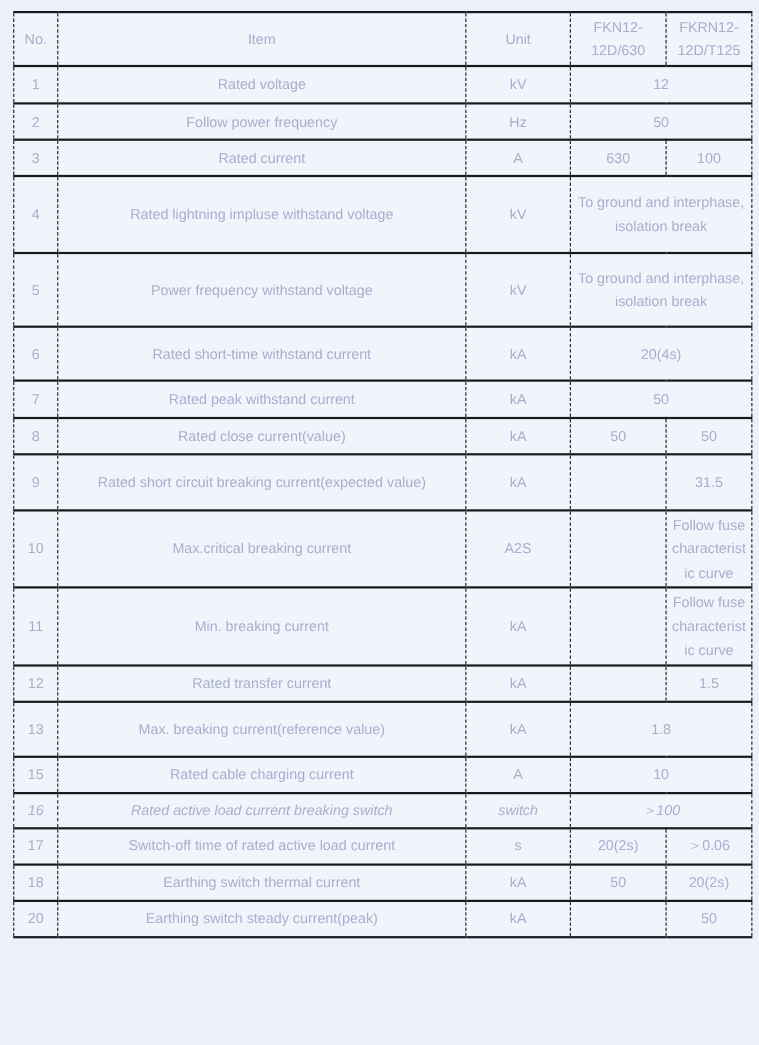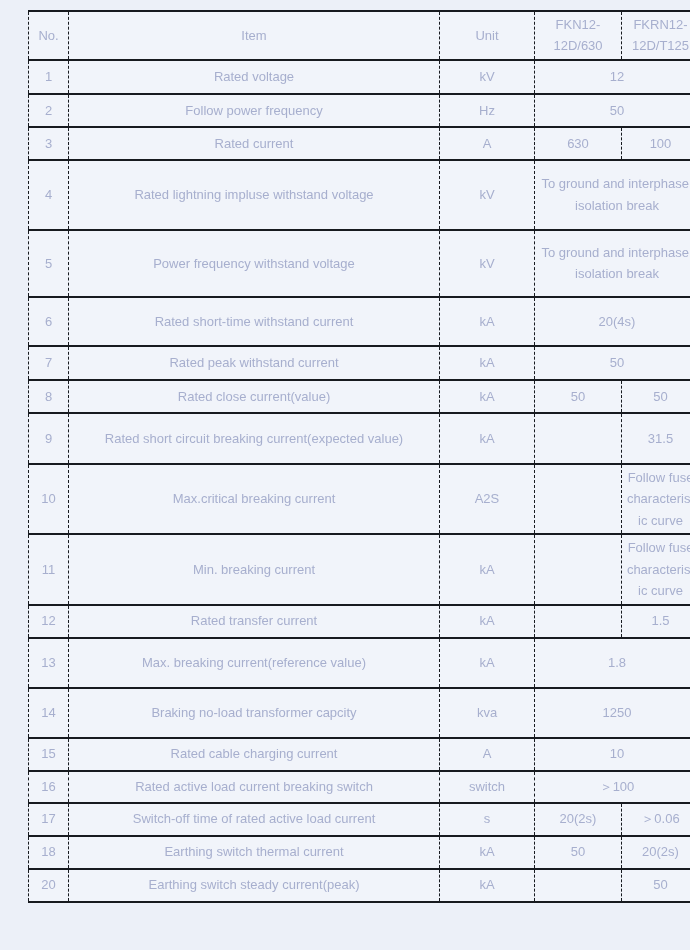--- a/index.html
+++ b/index.html
@@ -5,21 +5,21 @@
   html, body {
     margin: 0;
     padding: 0;
     background: #ecf0f8;
     font-family: "Liberation Sans", sans-serif;
   }
   .page {
     width: 584px;
     height: 950px;
     box-sizing: border-box;
-    padding: 10px 0 0 28px;
+    padding: 10px 0 0 12px;
   }
   table.spec {
     border-collapse: collapse;
     width: 671px;
     table-layout: fixed;
   }
   table.spec th,
   table.spec td {
     border-left: 1px dashed #171a1f;
     border-right: 1px dashed #171a1f;
@@ -40,21 +40,21 @@
   td.bold-item { font-weight: 700; }
   
   tr.h48 { height: 48px; }
   tr.h34 { height: 34px; }
   tr.h33 { height: 33px; }
   tr.h70 { height: 70px; }
   tr.h67 { height: 67px; }
   tr.h49 { height: 49px; }
   tr.h51 { height: 51px; }
   tr.h50 { height: 50px; }
-  tr.h32 { height: 32px; }
+  tr.h32 { height: 32px; font-style: italic; }
 </style>
 </head>
 <body>
 
 <div class="page">
   <table class="spec">
     <colgroup>
       <col style="width:40px">
       <col style="width:371px">
       <col style="width:95px">
@@ -148,26 +148,20 @@
         <td>kA</td>
         <td></td>
         <td>1.5</td>
       </tr>
       <tr class="h50">
         <td>13</td>
         <td class="bold-item">Max. breaking current(reference value)</td>
         <td>kA</td>
         <td colspan="2">1.8</td>
       </tr>
-      <tr class="h50">
-        <td>14</td>
-        <td class="bold-item">Braking no-load transformer capcity</td>
-        <td>kva</td>
-        <td colspan="2">1250</td>
-      </tr>
       <tr class="h33">
         <td>15</td>
         <td class="bold-item">Rated cable charging current</td>
         <td>A</td>
         <td colspan="2">10</td>
       </tr>
       <tr class="h32">
         <td>16</td>
         <td class="bold-item">Rated active load current breaking switch</td>
         <td>switch</td>

